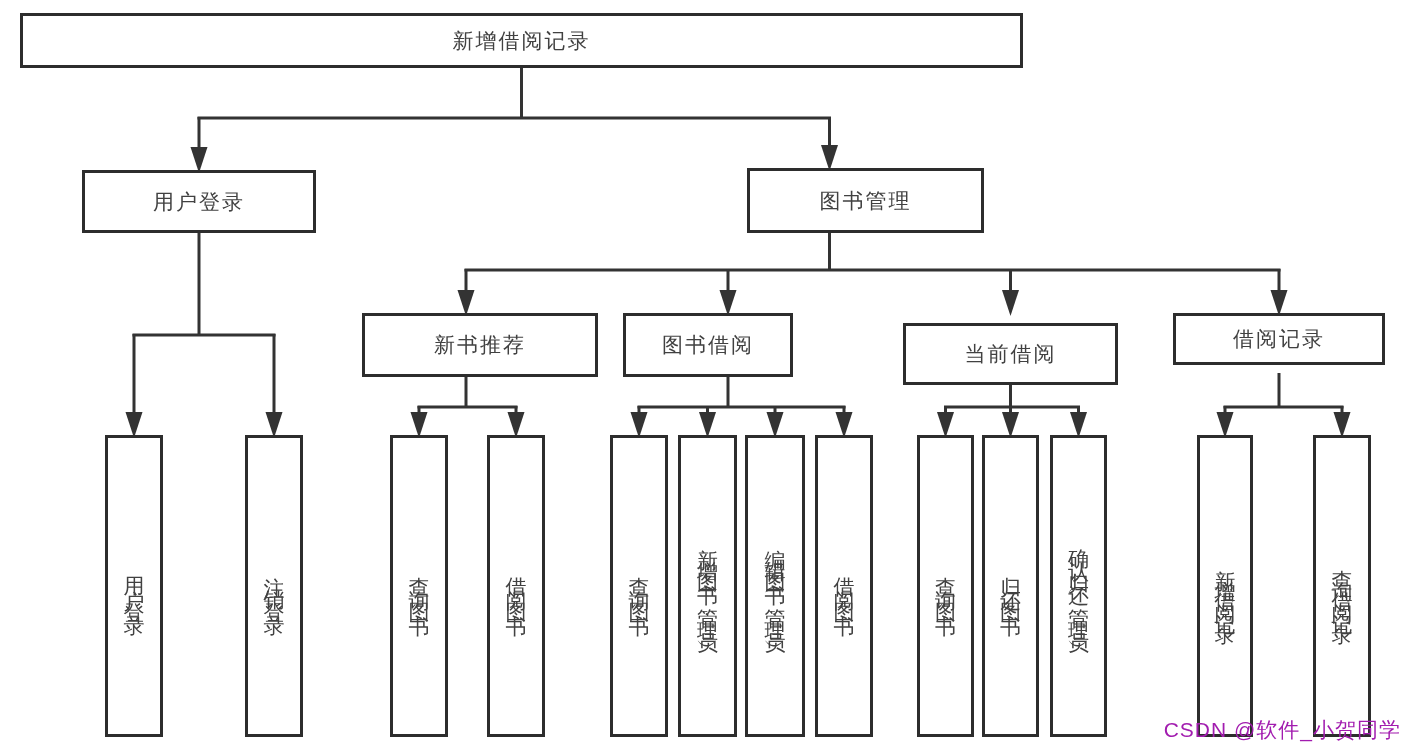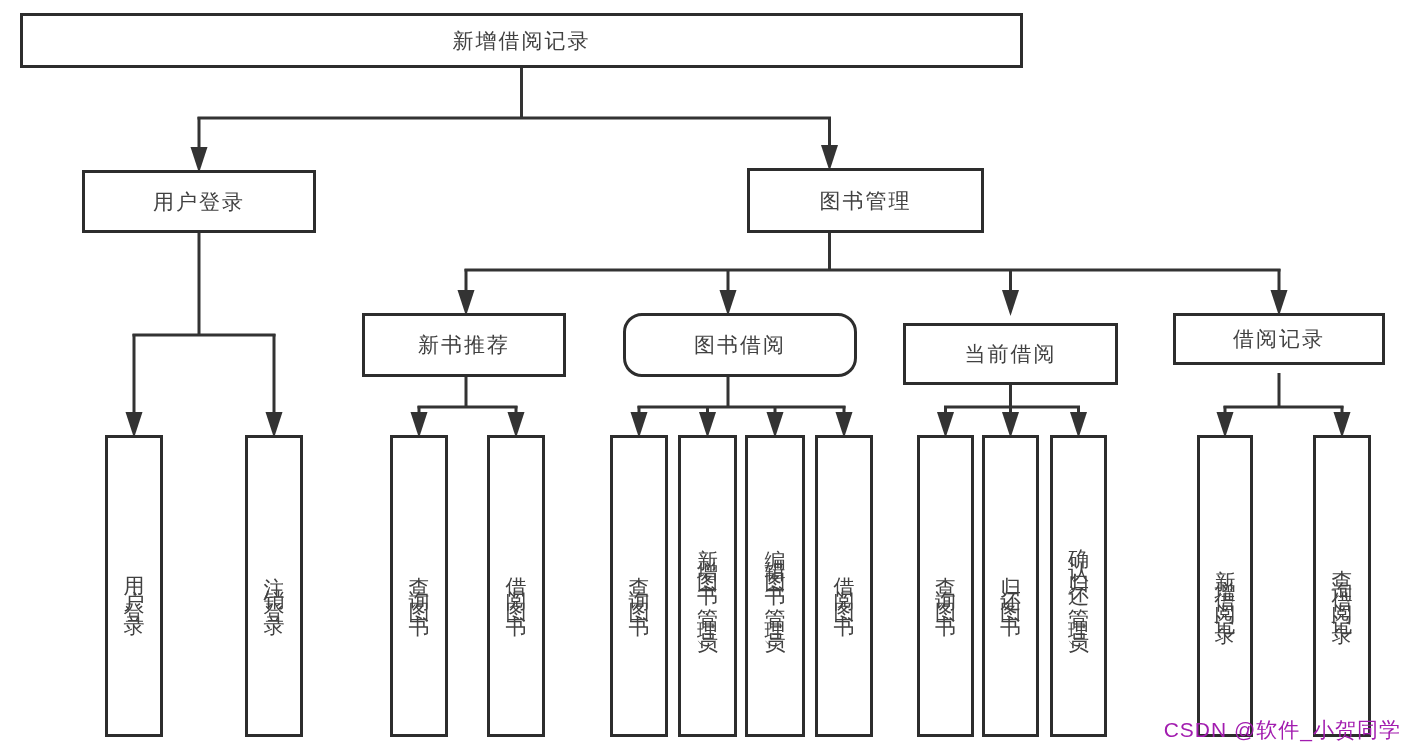--- a/index.html
+++ b/index.html
@@ -108,22 +108,22 @@
       <line x1="1225" y1="406" x2="1225" y2="416" stroke="#333333" stroke-width="3"></line>
       <polygon points="1225,438 1216.5,412 1233.5,412" fill="#333333"></polygon>
       <line x1="1342" y1="406" x2="1342" y2="416" stroke="#333333" stroke-width="3"></line>
       <polygon points="1342,438 1333.5,412 1350.5,412" fill="#333333"></polygon>
     </svg>
 
   <div id="watermark">CSDN @软件_小贺同学</div>
 <div class="node h" style="left: 20px; top: 13px; width: 1003px; height: 55px;">新增借阅记录</div>
     <div class="node h" style="left: 82px; top: 170px; width: 234px; height: 63px;">用户登录</div>
     <div class="node h" style="left: 711px; top: 168px; width: 237px; height: 65px; margin-left: 36px;">图书管理</div>
-    <div class="node h" style="left: 362px; top: 313px; width: 204px; height: 64px;">新书推荐</div>
-    <div class="node h" style="left: 623px; top: 313px; width: 234px; height: 64px; border-radius: 19px;">图书借阅</div>
+    <div class="node h" style="left: 362px; top: 313px; width: 236px; height: 64px;">新书推荐</div>
+    <div class="node h" style="left: 623px; top: 313px; width: 170px; height: 64px;">图书借阅</div>
     <div class="node h" style="left: 903px; top: 313px; width: 215px; height: 62px; margin-top: 10px;">当前借阅</div>
     <div class="node h" style="left: 1173px; top: 313px; width: 212px; height: 52px;">借阅记录</div>
     <div class="node v" style="left: 105px; top: 435px; width: 58px; height: 302px; letter-spacing: 13px;">用户登录</div>
     <div class="node v" style="left: 245px; top: 435px; width: 58px; height: 302px; letter-spacing: 13px;">注销登录</div>
     <div class="node v" style="left: 390px; top: 435px; width: 58px; height: 302px; letter-spacing: 13px;">查询图书</div>
     <div class="node v" style="left: 487px; top: 435px; width: 58px; height: 302px; letter-spacing: 13px;">借阅图书</div>
     <div class="node v" style="left: 610px; top: 435px; width: 58px; height: 302px; letter-spacing: 13px;">查询图书</div>
     <div class="node v" style="left: 678px; top: 435px; width: 59px; height: 302px; letter-spacing: 12px;">新增图书（管理员）</div>
     <div class="node v" style="left: 745px; top: 435px; width: 60px; height: 302px; letter-spacing: 12px;">编辑图书（管理员）</div>
     <div class="node v" style="left: 815px; top: 435px; width: 58px; height: 302px; letter-spacing: 13px;">借阅图书</div>

